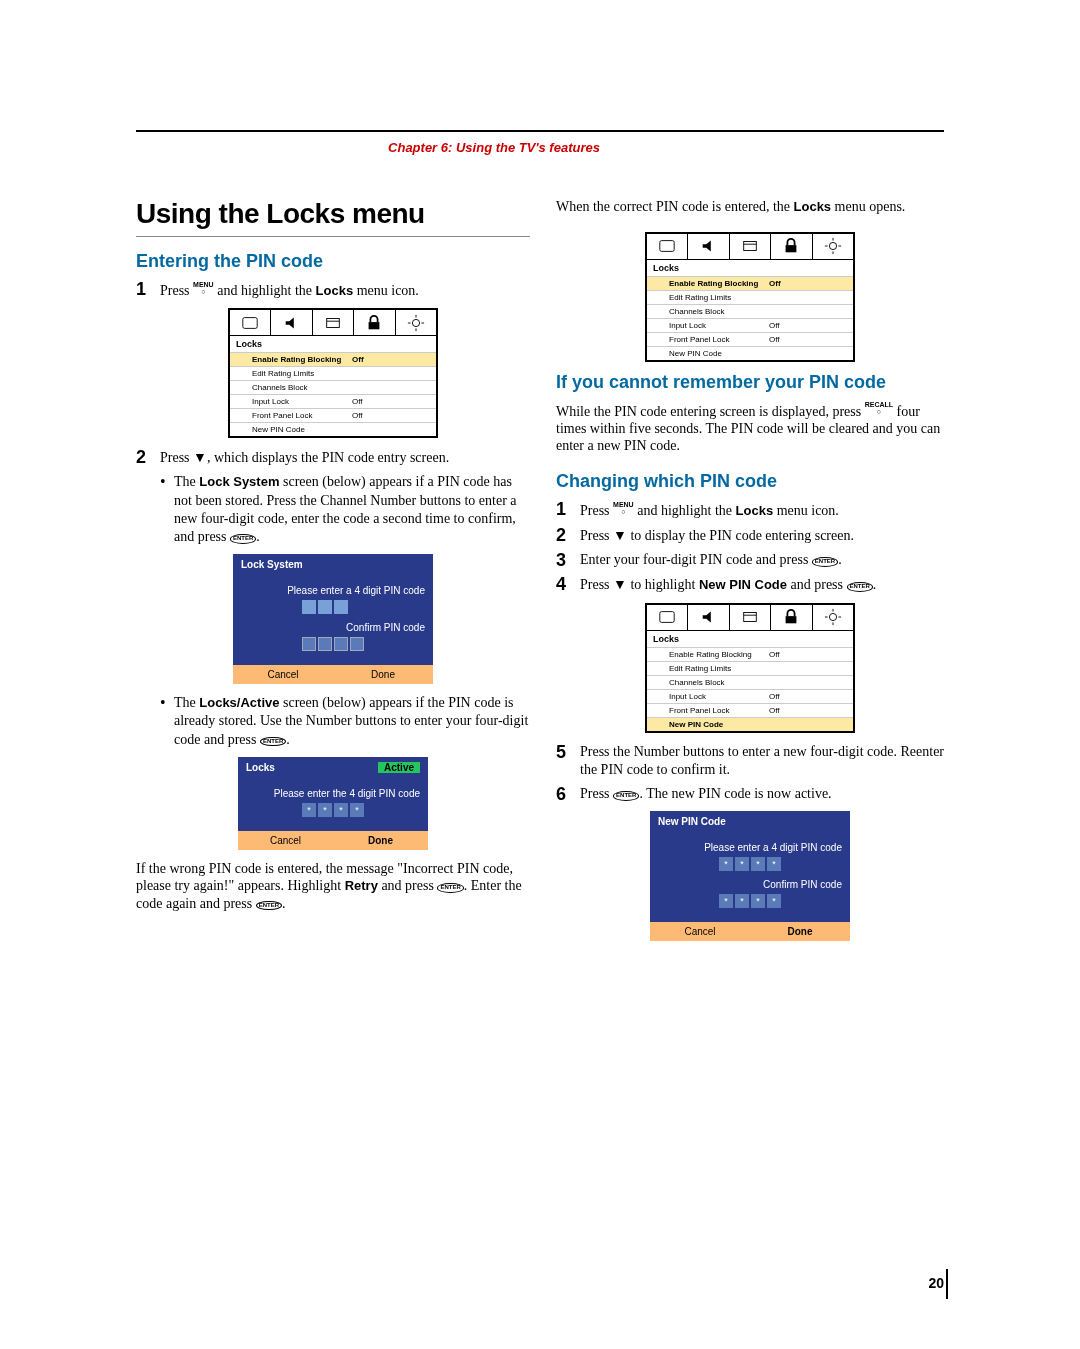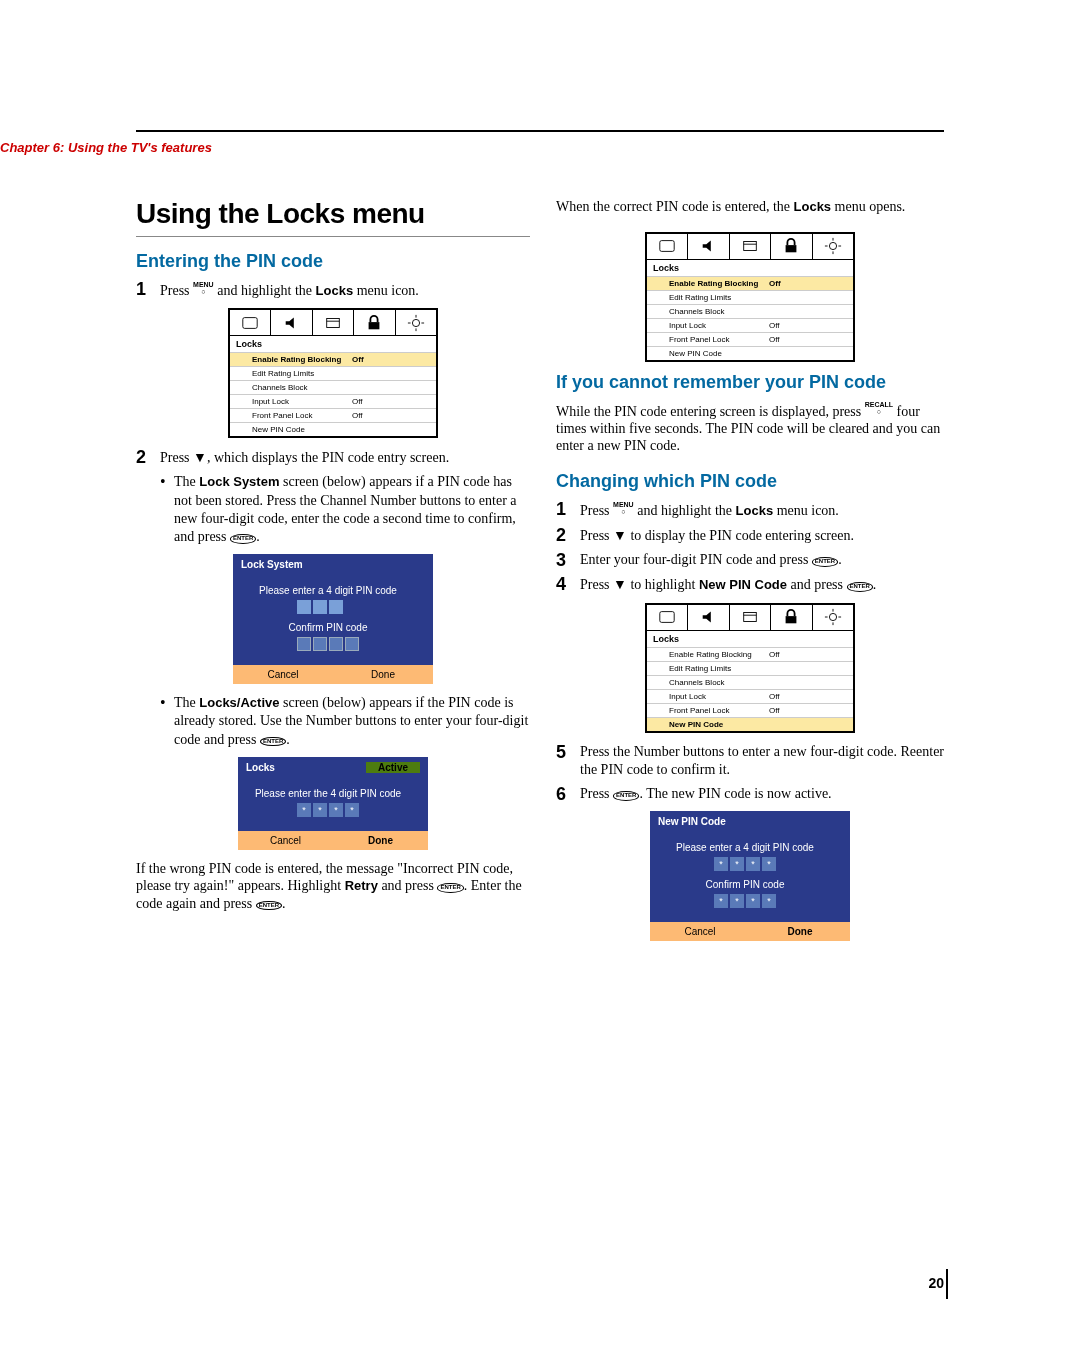--- a/index.html
+++ b/index.html
@@ -1,19 +1,19 @@
 <!DOCTYPE html>
 <html><head>
 <meta charset="utf-8">
 <style>
   * { box-sizing: border-box; margin: 0; padding: 0; }
   html, body { width: 1080px; height: 1349px; background: #fff; font-family: "Times New Roman", serif; color: #000; }
   .page { position: relative; width: 1080px; height: 1349px; }
   .top-rule { position: absolute; left: 136px; top: 130px; width: 808px; height: 2px; background: #000; }
-  .chapter-line { position: absolute; top: 140px; width: 988px; font-family: Arial, Helvetica, sans-serif; font-weight: bold; font-style: italic; color: #c00; font-size: 13px; }
+  .chapter-line { position: absolute; top: 140px; width: 988px; text-align: center; font-family: Arial, Helvetica, sans-serif; font-weight: bold; font-style: italic; color: #c00; font-size: 13px; }
   .col-left { position: absolute; left: 136px; top: 198px; width: 394px; }
   .col-right { position: absolute; left: 556px; top: 198px; width: 388px; }
   .h1 { font-family: Arial, Helvetica, sans-serif; font-weight: 800; font-size: 28px; letter-spacing: -0.5px; margin-bottom: 6px; }
   .h1-rule { width: 394px; height: 1px; background: #888; margin: 4px 0 14px 0; }
   .body { font-size: 14px; line-height: 1.25; margin-bottom: 16px; }
   .h2 { font-family: Arial, Helvetica, sans-serif; font-weight: 700; font-size: 18px; color: #0369a1; margin: 10px 0 8px 0; }
   .step { display: flex; margin-bottom: 6px; }
   .step-num { font-family: Arial, Helvetica, sans-serif; font-weight: 800; font-size: 18px; width: 24px; flex: 0 0 24px; line-height: 1; }
   .step-txt { font-size: 14px; line-height: 1.3; flex: 1; }
   .step-txt b { font-family: Arial, Helvetica, sans-serif; font-weight: bold; font-size: 13px; }
@@ -25,21 +25,21 @@
   .menu-icons { display: flex; height: 26px; border-bottom: 1px solid #000; }
   .menu-icons > div { flex: 1; border-right: 1px solid #000; display: flex; align-items: center; justify-content: center; }
   .menu-icons > div:last-child { border-right: none; }
   .icon-svg { width: 18px; height: 18px; }
   .menu-title { font-size: 9px; font-weight: bold; padding: 3px 6px; }
   .menu-row { display: flex; font-size: 8px; padding: 2px 22px; border-top: 1px solid #ccc; }
   .menu-row.selected { background: #fce9a3; font-weight: bold; }
   .menu-row > span:first-child { flex: 0 0 100px; }
   .dialog { width: 200px; margin: 8px auto 10px auto; background: #2a3a8a; color: #fff; font-family: Arial, Helvetica, sans-serif; font-size: 11px; }
   .dialog-hdr { padding: 5px 8px; font-weight: bold; font-size: 10px; display: flex; justify-content: space-between; }
-  .dialog-body { padding: 10px 18px 6px 8px; text-align: center; }
+  .dialog-body { padding: 10px 8px 6px 8px; text-align: right; }
   .dialog-body .label { margin-bottom: 4px; font-size: 10px; }
   .pin-boxes { display: flex; justify-content: center; gap: 2px; margin-bottom: 8px; }
   .pin-box { width: 14px; height: 14px; background: #7aa0d8; }
   .pin-box.empty { background: #5a7ab8; border: 1px solid #9ab; }
   .pin-box.filled { background: #5a7ab8; color: #fff; font-size: 9px; display:flex;align-items:center;justify-content:center;}
   .dialog-btns { display: flex; background: #fdba74; color: #000; }
   .dialog-btns > div { flex: 1; text-align: center; padding: 4px 0; font-size: 10px; }
   .dialog-btns > div.bold { font-weight: bold; }
   .key-menu { display:inline-block; font-family: Arial, sans-serif; font-size: 7px; font-weight: bold; vertical-align: 1px; position: relative;}
   .key-menu::after { content:"○"; display:block; font-size:7px; line-height:5px; text-align:center;}
@@ -174,21 +174,21 @@
     <div class="bullet">
       <div class="bullet-dot">•</div>
       <div class="bullet-txt">
         <span>The </span><b>Locks/Active</b><span> screen (below) appears if the PIN code is already stored. Use the Number buttons to enter your four-digit code and press </span><span class="key-enter">ENTER</span><span>.</span>
       </div>
     </div>
 
     <div class="dialog" style="width:190px">
       <div class="dialog-hdr">
         <span>Locks</span>
-        <span style="background:#4d7c0f;color:#000;padding:0 12px">Active</span>
+        <span style="background:#22c55e;color:#000;padding:0 6px">Active</span>
       </div>
       <div class="dialog-body">
         <div class="label">Please enter the 4 digit PIN code</div>
         <div class="pin-boxes">
           <div class="pin-box filled">*</div>
             <div class="pin-box filled">*</div>
             <div class="pin-box filled">*</div>
             <div class="pin-box filled">*</div>
         </div>
       </div>

